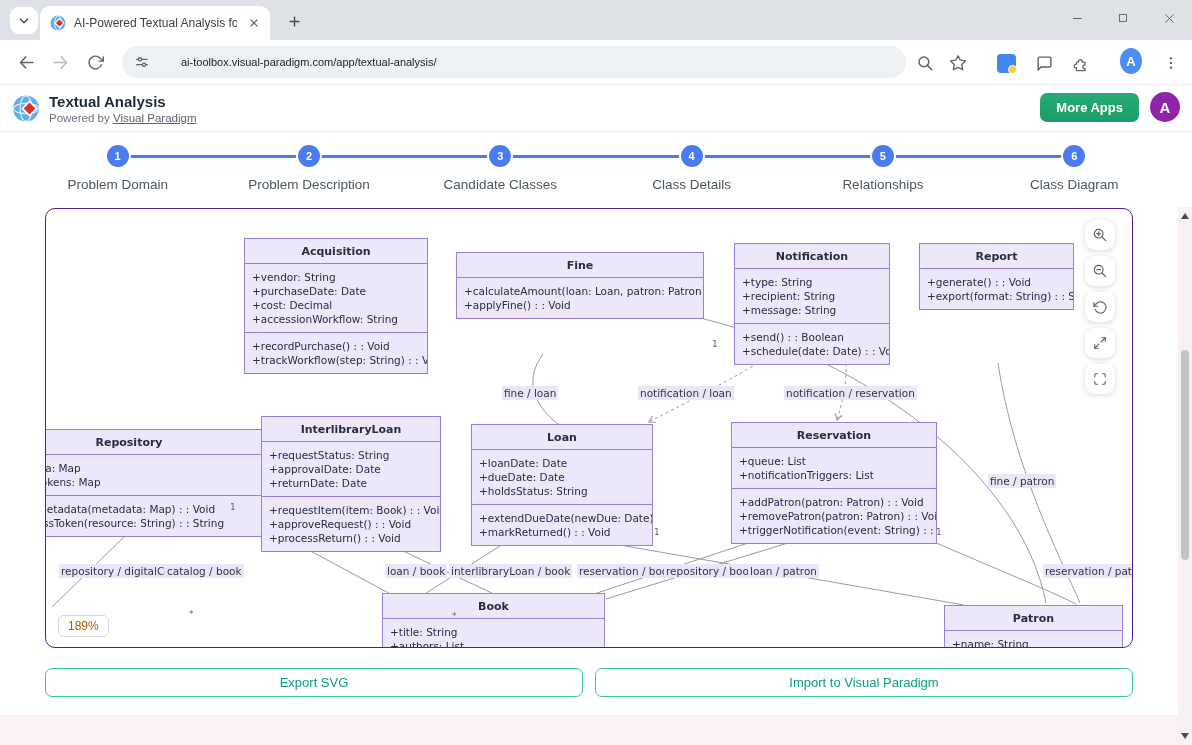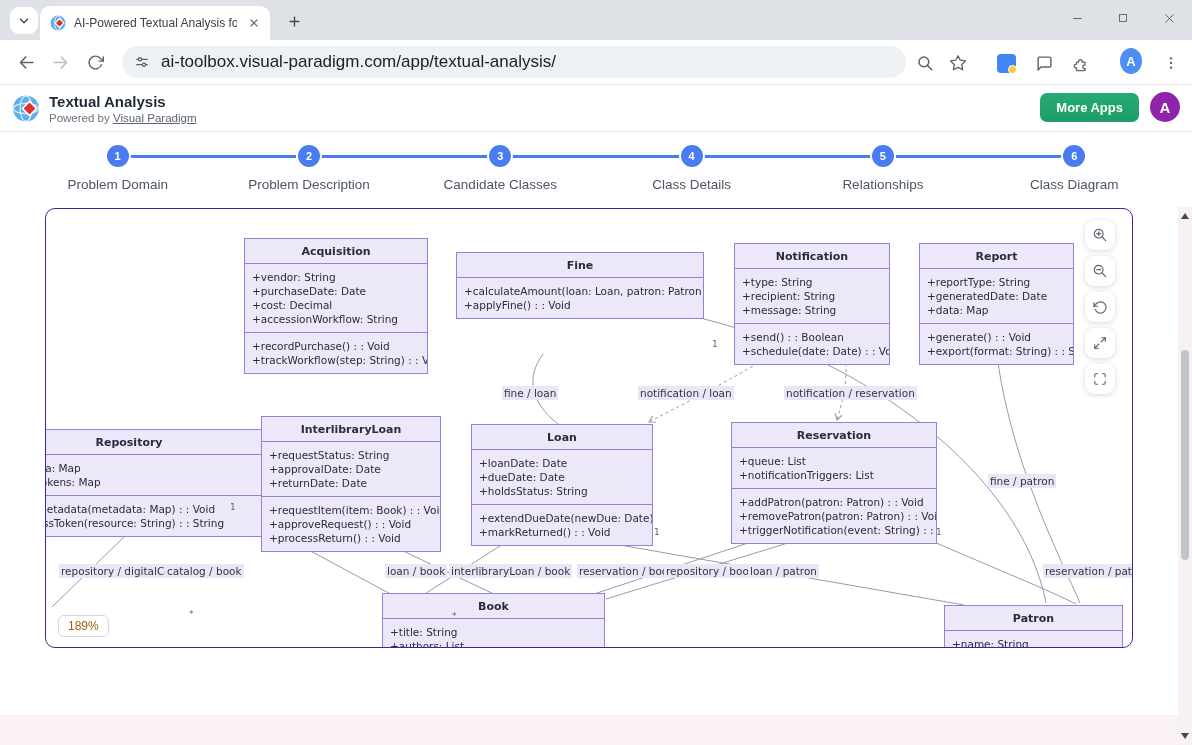--- a/index.html
+++ b/index.html
@@ -13,21 +13,21 @@
   .tab { position:absolute; left:40px; top:6px; width:230px; height:34px; background:#fff; border-radius:10px 10px 0 0; display:flex; align-items:center; padding:0 8px 0 10px; gap:8px; }
   .tab-title { font-size:12px; color:#3c4043; white-space:nowrap; overflow:hidden; flex:1; }
   .tab-close { color:#5f6368; display:flex; align-items:center; justify-content:center; width:17px; height:17px; border-radius:50%; flex:none; }
   .newtab { position:absolute; left:282px; top:9px; width:24px; height:24px; display:flex; align-items:center; justify-content:center; color:#45484d; }
   .win-controls { position:absolute; right:0; top:0; height:36px; display:flex; }
   .win-controls > div { width:46px; height:36px; display:flex; align-items:center; justify-content:center; color:#5f6368; }
 
   .toolbar { position:absolute; top:40px; left:0; right:0; height:45px; background:#fff; border-bottom:1px solid #e8eaed; }
   .navbtn { position:absolute; top:6px; width:32px; height:32px; display:flex; align-items:center; justify-content:center; }
   .omnibox { position:absolute; left:122px; top:6px; width:784px; height:32px; background:#eef1f4; border-radius:16px; display:flex; align-items:center; padding:0 12px; gap:11px; }
-  .url-text { font-size:17px; color:#202124; white-space:nowrap; overflow:hidden; }
+  .url-text { font-size:11px; color:#202124; white-space:nowrap; overflow:hidden;margin-left:20px; }
   .tbicon { position:absolute; top:12px; width:22px; height:22px; display:flex; align-items:center; justify-content:center; color:#5f6368; }
   .ext-blue { width:19px; height:19px; background:#4285f4; border-radius:4px; position:relative; }
   .ext-blue::after { content:""; position:absolute; right:-1px; bottom:-1px; width:7px; height:7px; border-radius:50%; background:#fbc934; border:1.5px solid #fff; }
   .mini-avatar { width:26px; height:26px; border-radius:50%; background:#4c8df6; color:#fff; font-size:13px; font-weight:bold; display:flex; align-items:center; justify-content:center; }
 
   
   .app-header { position:absolute; top:85px; left:0; right:0; height:47px; background:#fff; border-bottom:1px solid #e9ebef; }
   .vp-logo { position:absolute; left:12px; top:9px; }
   .app-title { position:absolute; left:49px; top:8px; font-size:15px; font-weight:bold; color:#1f2a37; }
   .app-sub { position:absolute; left:49px; top:27px; font-size:11.5px; color:#6b7280; }
@@ -288,25 +288,20 @@
             <div class="uml-line">+recipient: String</div>
             <div class="uml-line">+message: String</div>
           </div>
           <div class="uml-sec">
             <div class="uml-line">+send() : : Boolean</div>
             <div class="uml-line">+schedule(date: Date) : : Void</div>
           </div>
         </div>
         <div class="uml" style="left: 873px; top: 34px; width: 155px;">
           <div class="uml-title">Report</div>
-          <div class="uml-sec">
-            <div class="uml-line">+reportType: String</div>
-            <div class="uml-line">+generatedDate: Date</div>
-            <div class="uml-line">+data: Map</div>
-          </div>
           <div class="uml-sec">
             <div class="uml-line">+generate() : : Void</div>
             <div class="uml-line">+export(format: String) : : String</div>
           </div>
         </div>
         <div class="uml" style="left: -62px; top: 220px; width: 290px;">
           <div class="uml-title">Repository</div>
           <div class="uml-sec">
             <div class="uml-line">+metadata: Map</div>
             <div class="uml-line">+accessTokens: Map</div>
@@ -424,19 +419,23 @@
         <svg width="14" height="14" viewBox="0 0 24 24" fill="none" stroke="currentColor" stroke-width="2" stroke-linecap="round" stroke-linejoin="round">
             <path d="M3 8V5a2 2 0 0 1 2-2h3"></path>
             <path d="M16 3h3a2 2 0 0 1 2 2v3"></path>
             <path d="M21 16v3a2 2 0 0 1-2 2h-3"></path>
             <path d="M8 21H5a2 2 0 0 1-2-2v-3"></path>
           </svg>
       </button>
     </div>
   </div>
 
+  <div class="footer-btns">
+    <button class="teal-btn">Export SVG</button>
+    <button class="teal-btn">Import to Visual Paradigm</button>
+  </div>
 </div>
 
 <div class="pg-scrollbar">
   <div class="sb-up"></div>
   <div class="pg-thumb"></div>
   <div class="sb-down"></div>
 </div>
 
 </body></html>

